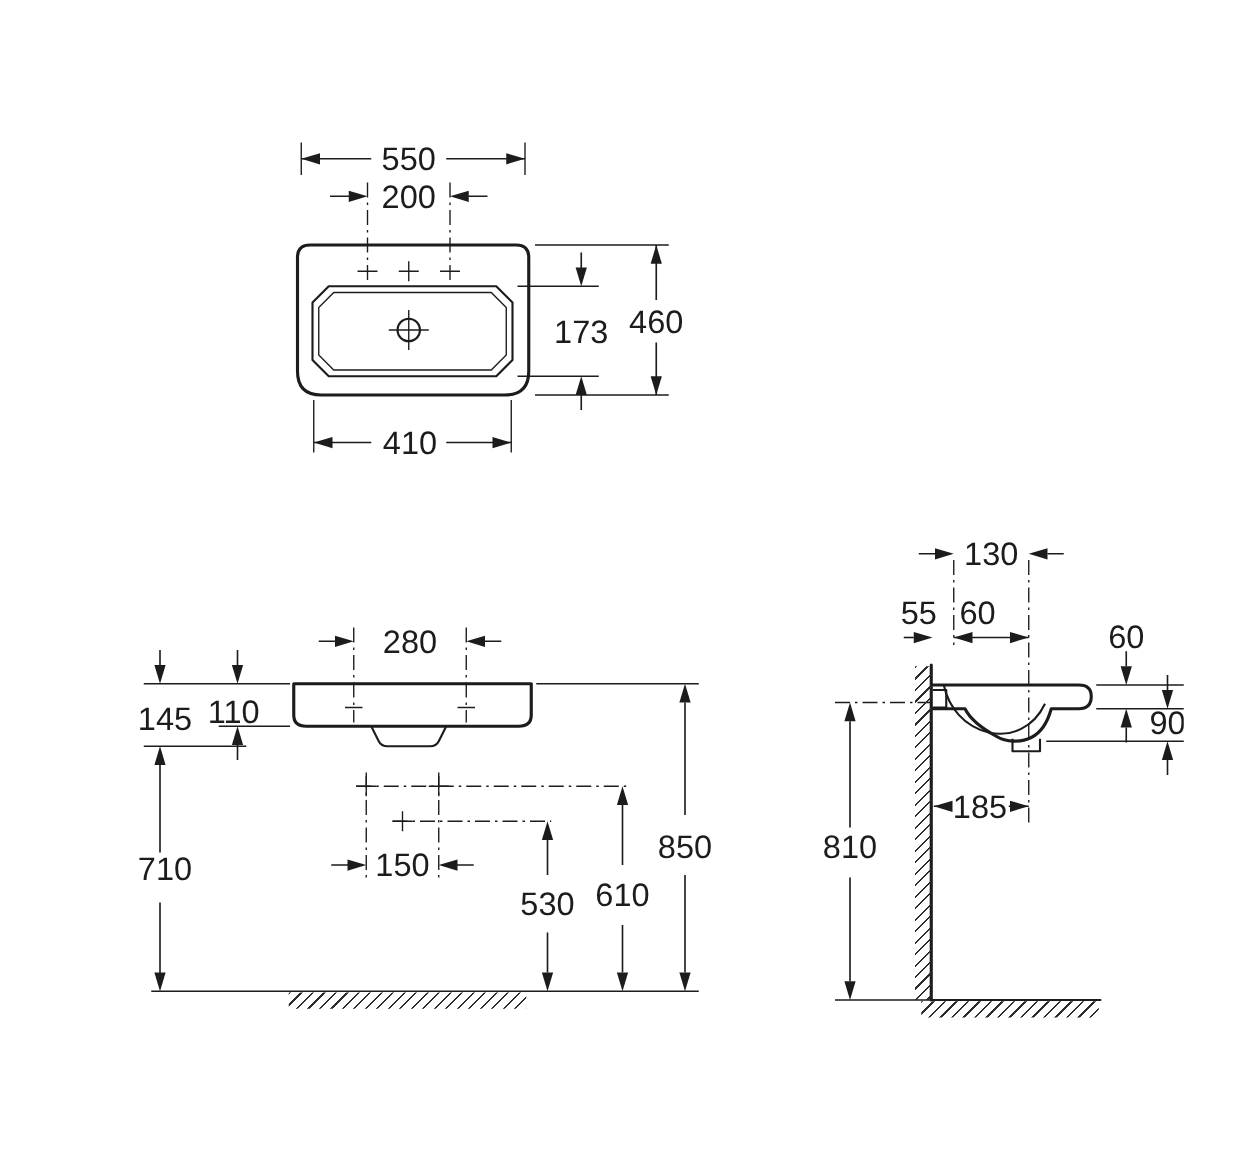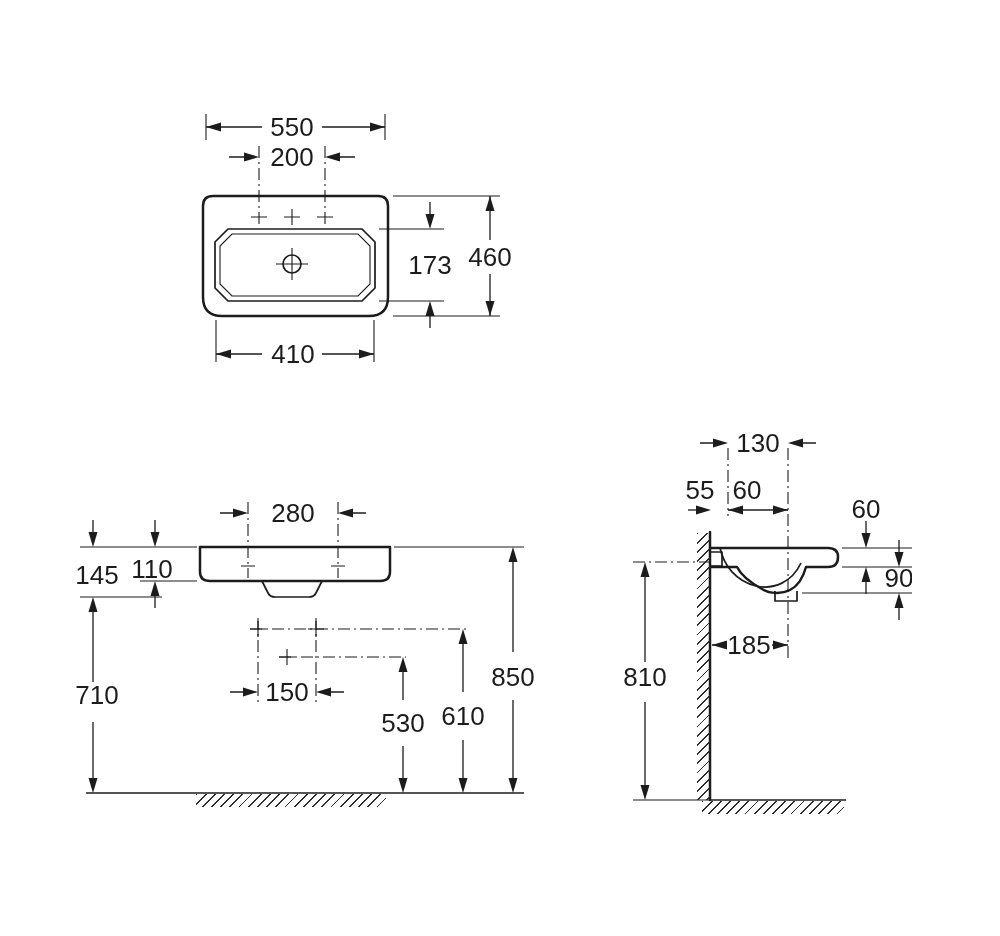--- a/index.html
+++ b/index.html
@@ -1,16 +1,16 @@
 <!DOCTYPE html>
 <html><head>
 <meta charset="utf-8">
 <style>
   html,body{margin:0;padding:0;background:#ffffff;}
-  .canvas{position:relative;width:912px;height:936px;background:#ffffff;font-family:"Liberation Sans",sans-serif;overflow:hidden;}
+  .canvas{position:relative;width:912px;height:936px;background:#ffffff;font-family:"Liberation Sans",sans-serif;overflow:hidden;margin-left:35px;}
   .canvas svg{position:absolute;left:0;top:0;}
   .dim{font-family:"Liberation Sans",sans-serif;font-size:26px;fill:#1c1c1c;}
   .ol{stroke:#1c1c1c;stroke-width:2.5;fill:none;stroke-linejoin:round;stroke-linecap:round;}
   .ol2{stroke:#1c1c1c;stroke-width:1.7;fill:none;stroke-linejoin:round;}
   .dl{stroke:#1c1c1c;stroke-width:1.3;fill:none;}
   .xl{stroke:#1c1c1c;stroke-width:1.1;fill:none;}
   .dd{stroke:#1c1c1c;stroke-width:1.1;fill:none;stroke-dasharray:12 4 2 4;}
   .ar{fill:#1c1c1c;stroke:none;}
   .hatch{position:absolute;background:repeating-linear-gradient(135deg,#2c2c2c 0,#2c2c2c 1.3px,transparent 1.3px,transparent 6.5px);}
 </style>

